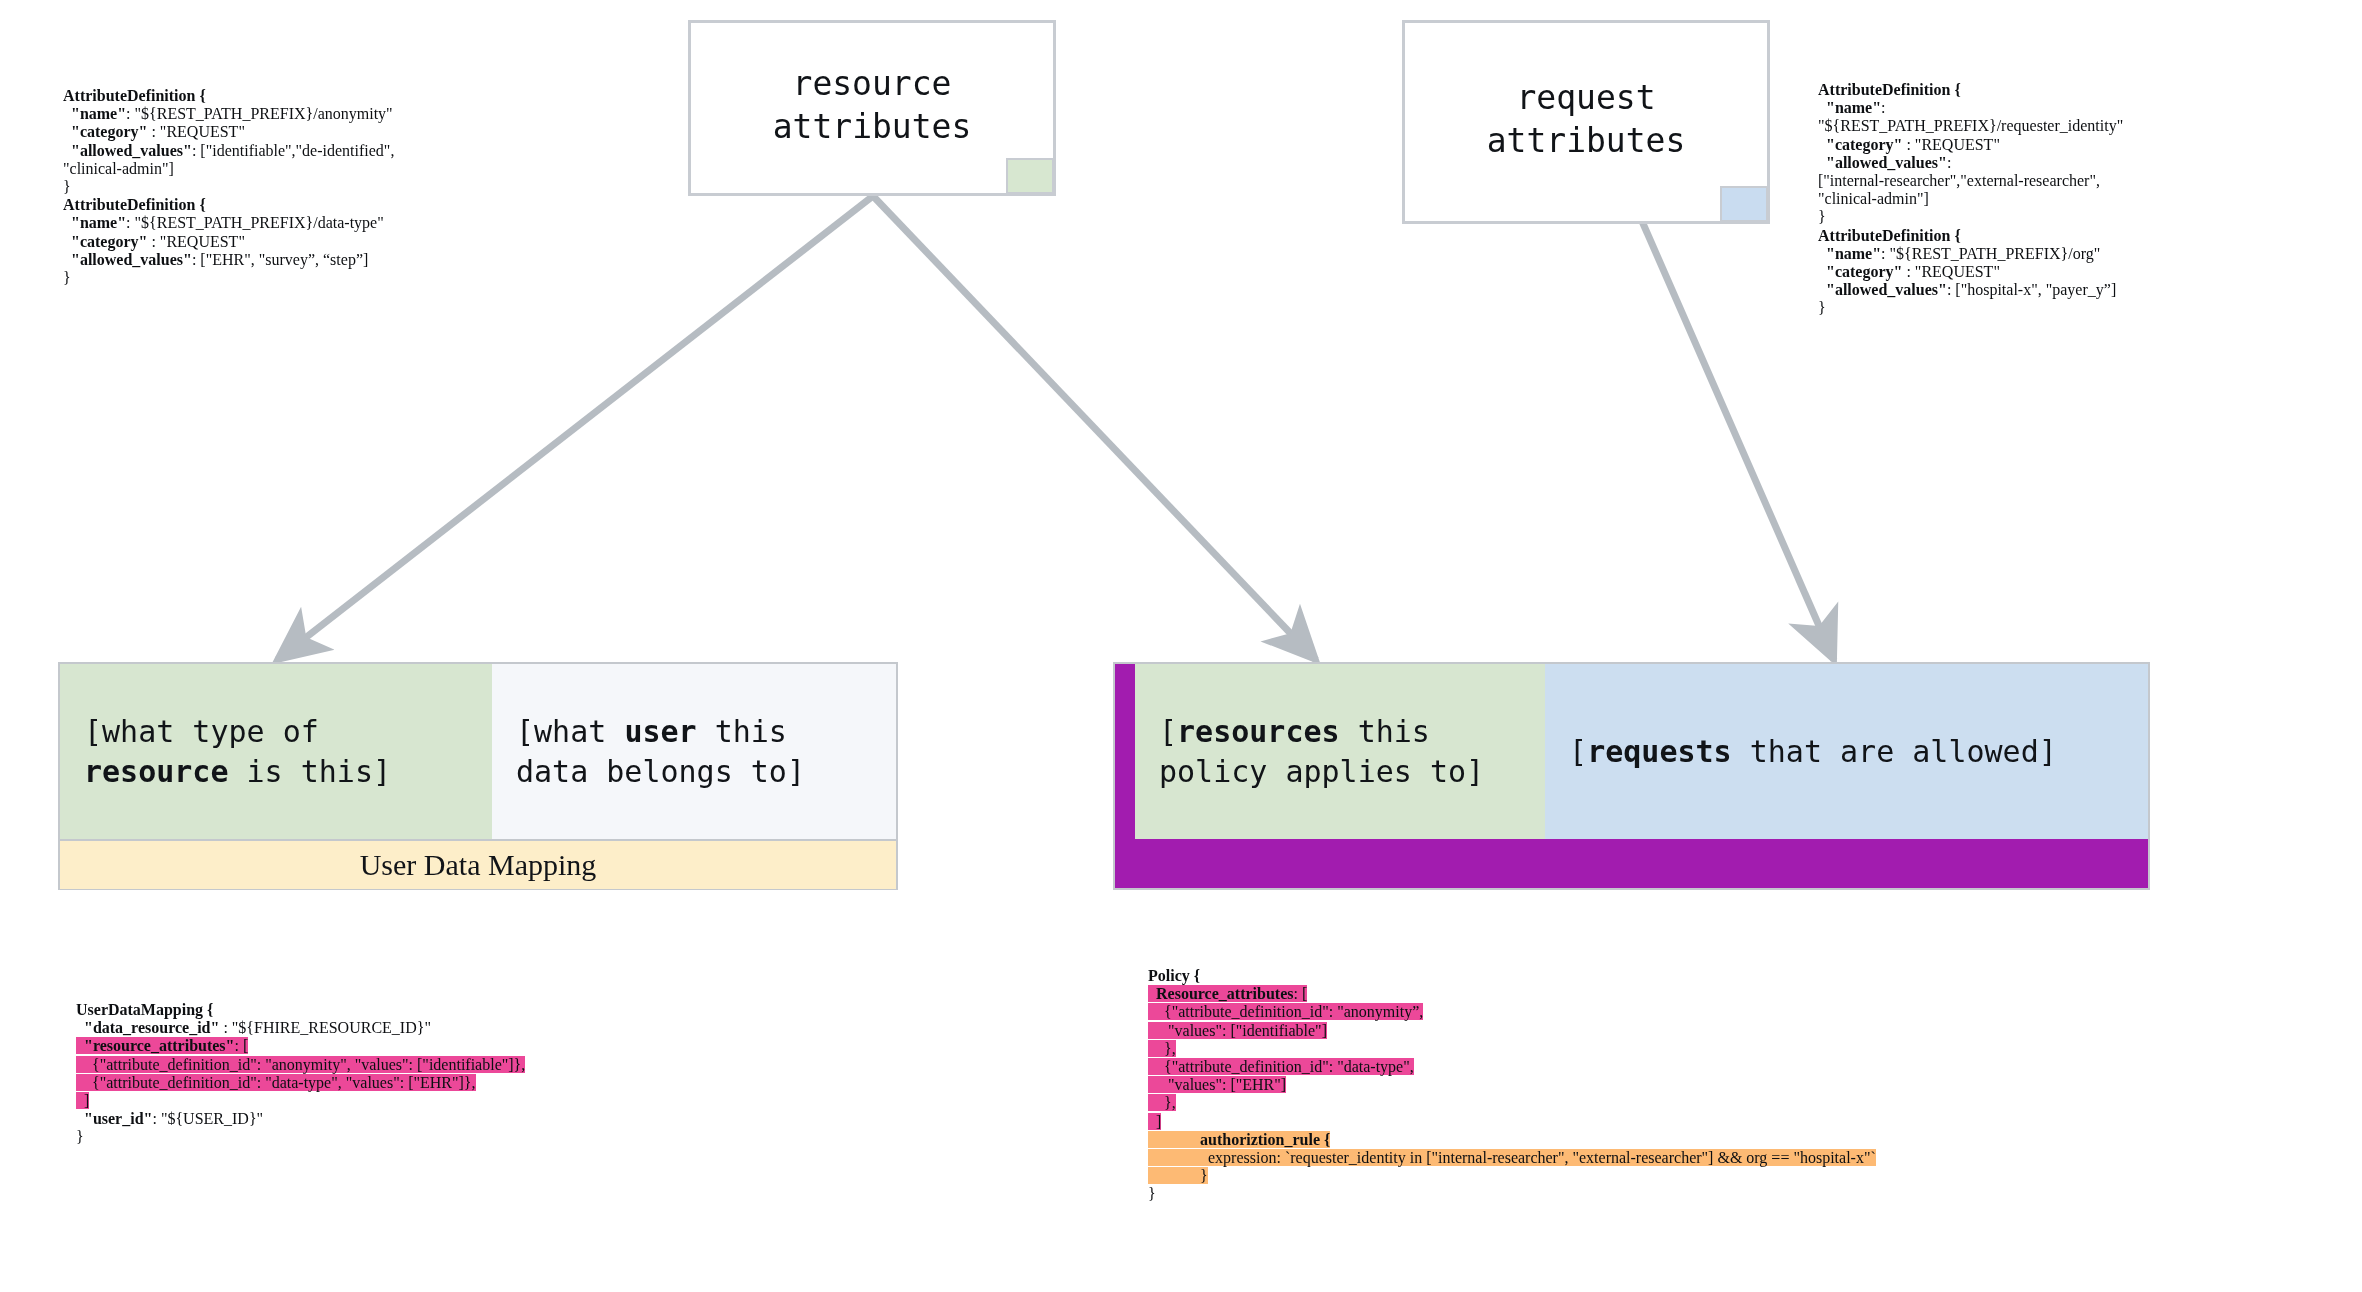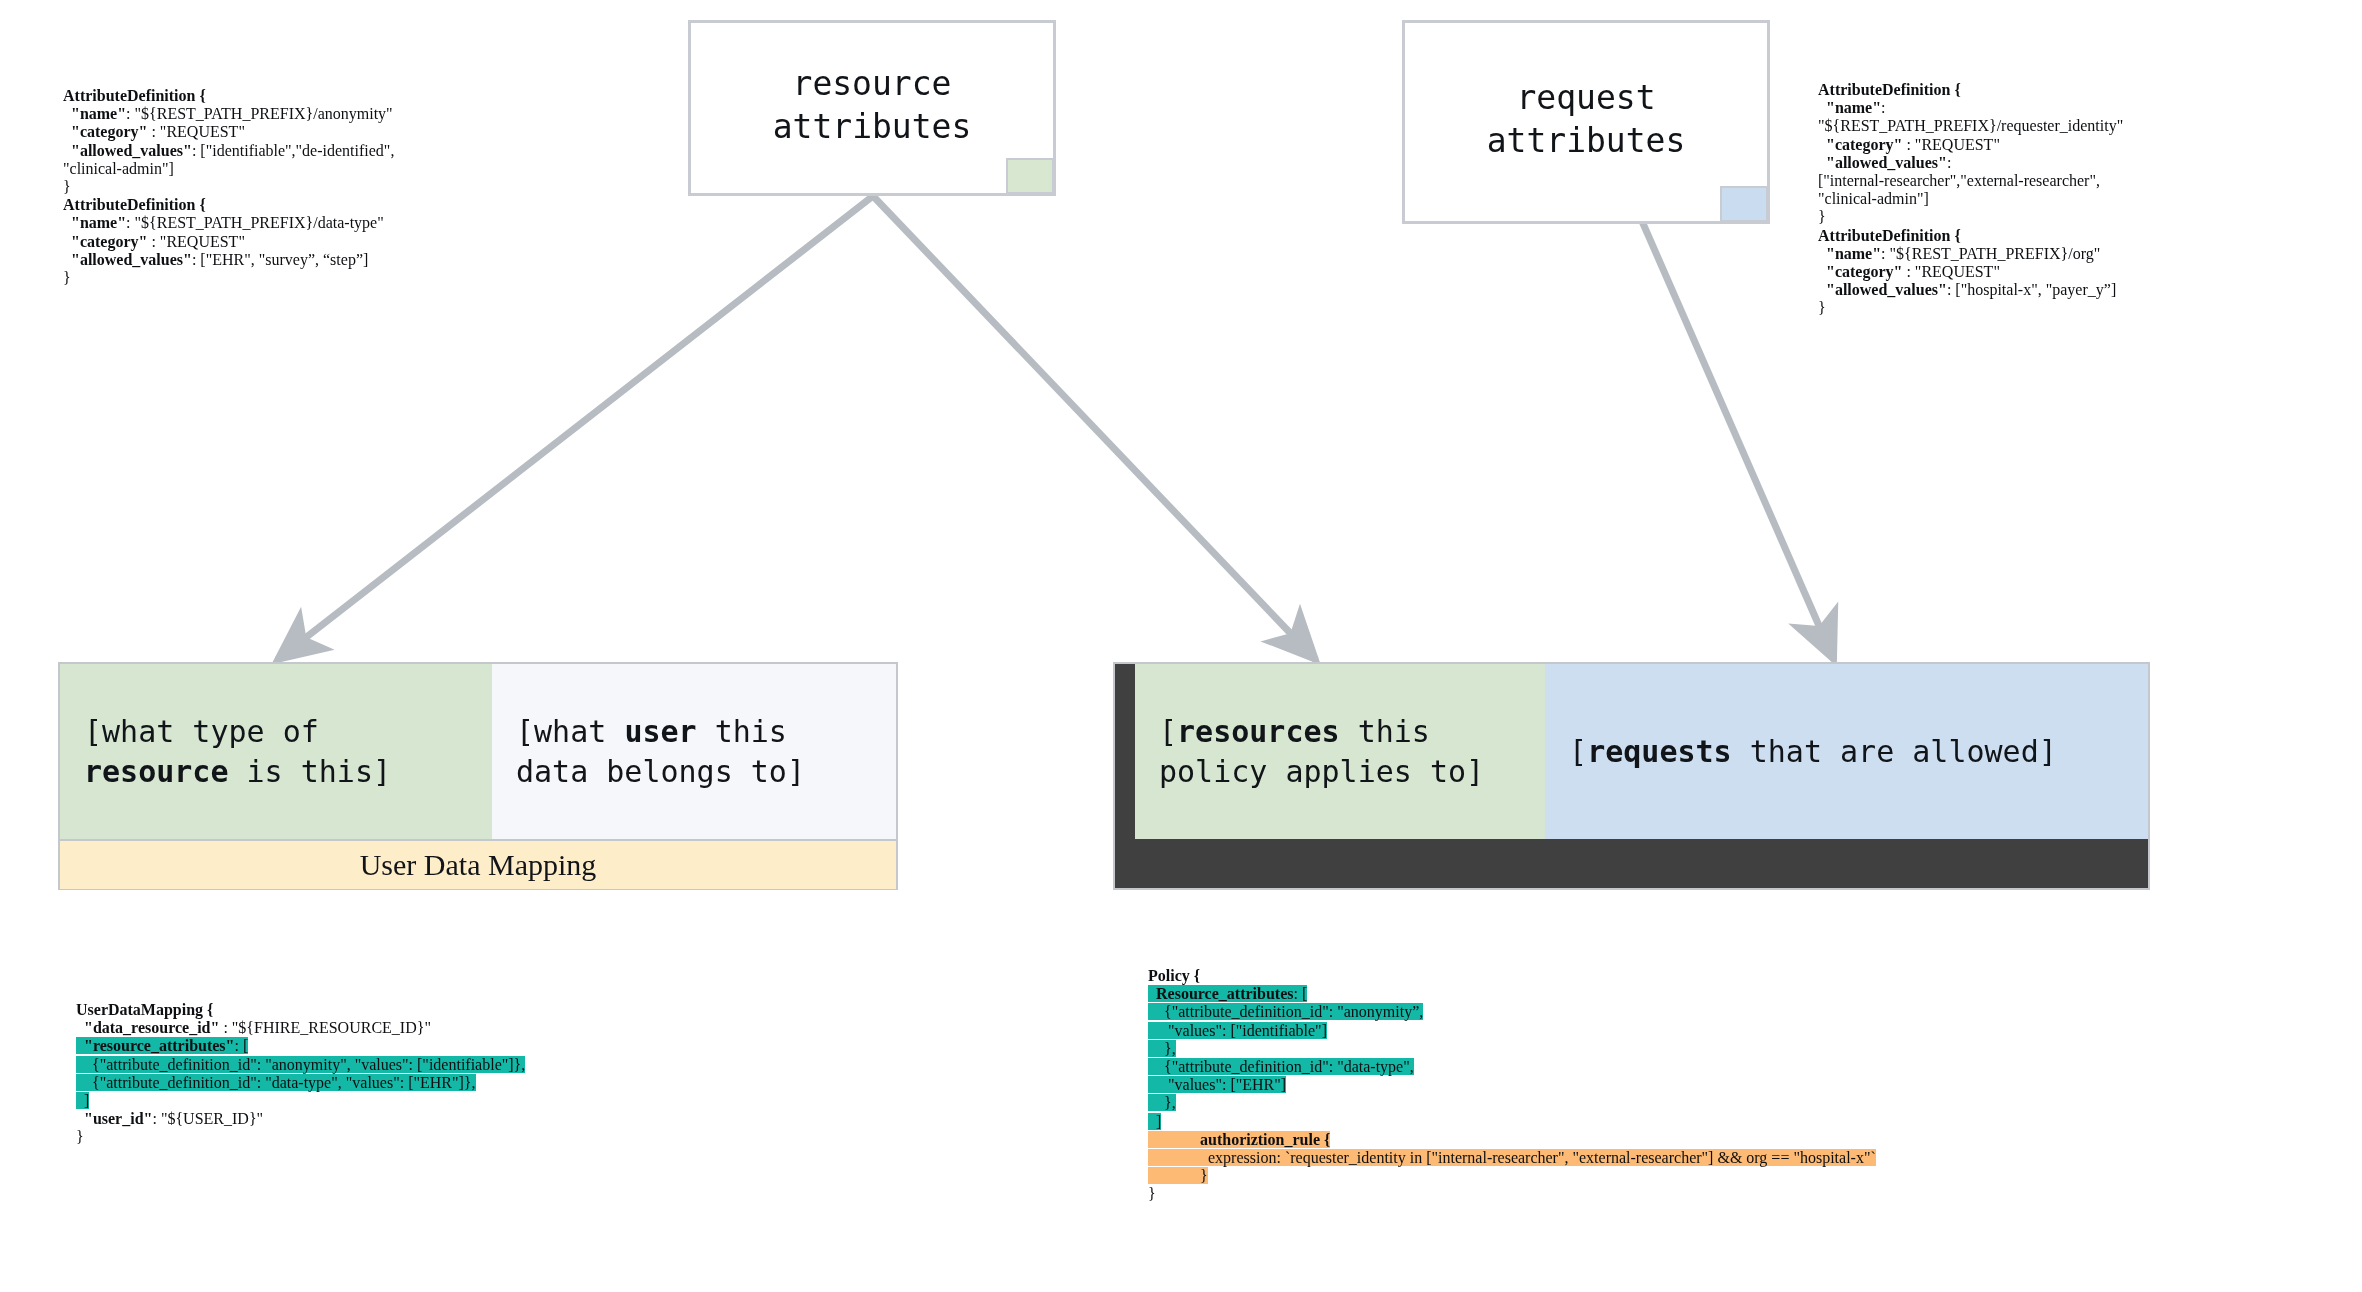--- a/index.html
+++ b/index.html
@@ -58,29 +58,29 @@
     position: absolute;
     font-family: Liberation Serif, serif;
     font-size: 16px;
     line-height: 1.0425;
     color: #0d0f12;
     white-space: pre;
     z-index: 2;
   }
   .code .ln { display: block; height: 18.2px; width: max-content; }
   .code b { font-weight: bold; }
-  .hl-green { background: #14b8a6; }
+  .hl-green { background: #ec4899; }
   .hl-blue  { background: #fdba74; padding-left: 44px; }
 
   
   .panel {
     position: absolute;
     border: 2px solid #c4c8cd;
     box-sizing: border-box;
-    background: #404040;
+    background: #a21caf;
     z-index: 2;
   }
   .panel .cells {
     display: flex;
     height: 175px;
   }
   .panel .cell {
     display: flex;
     align-items: center;
     box-sizing: border-box;

